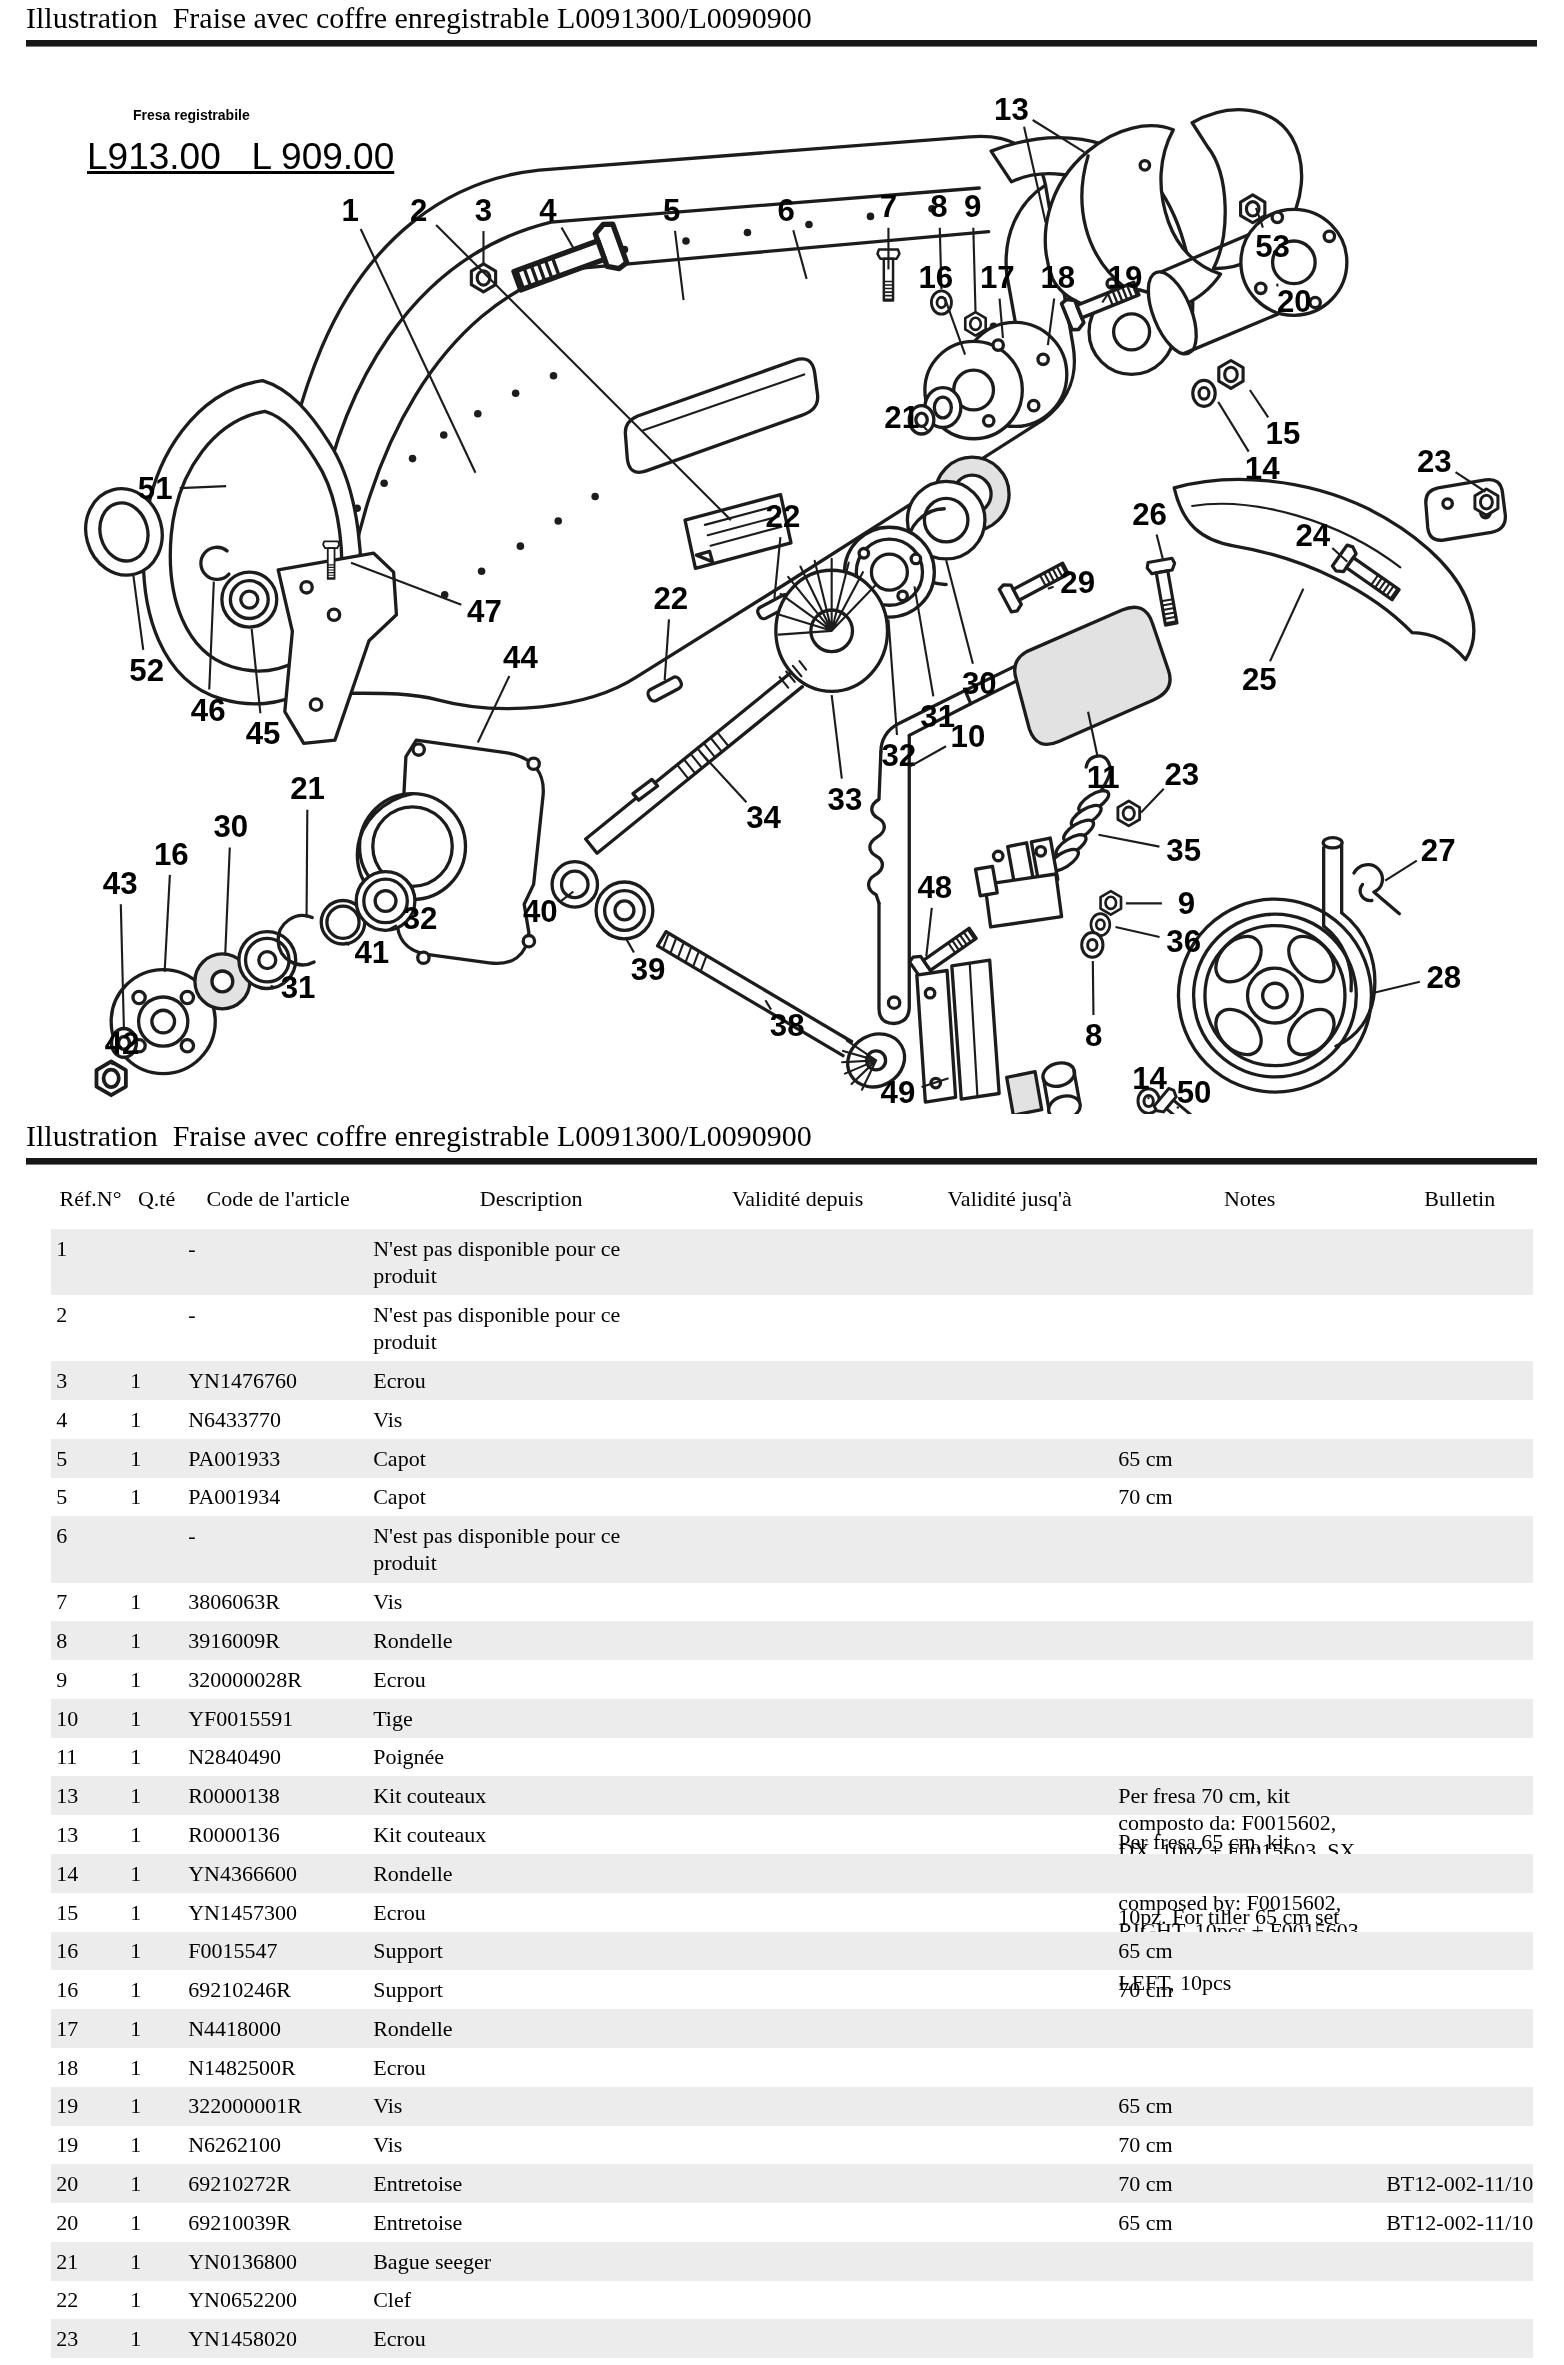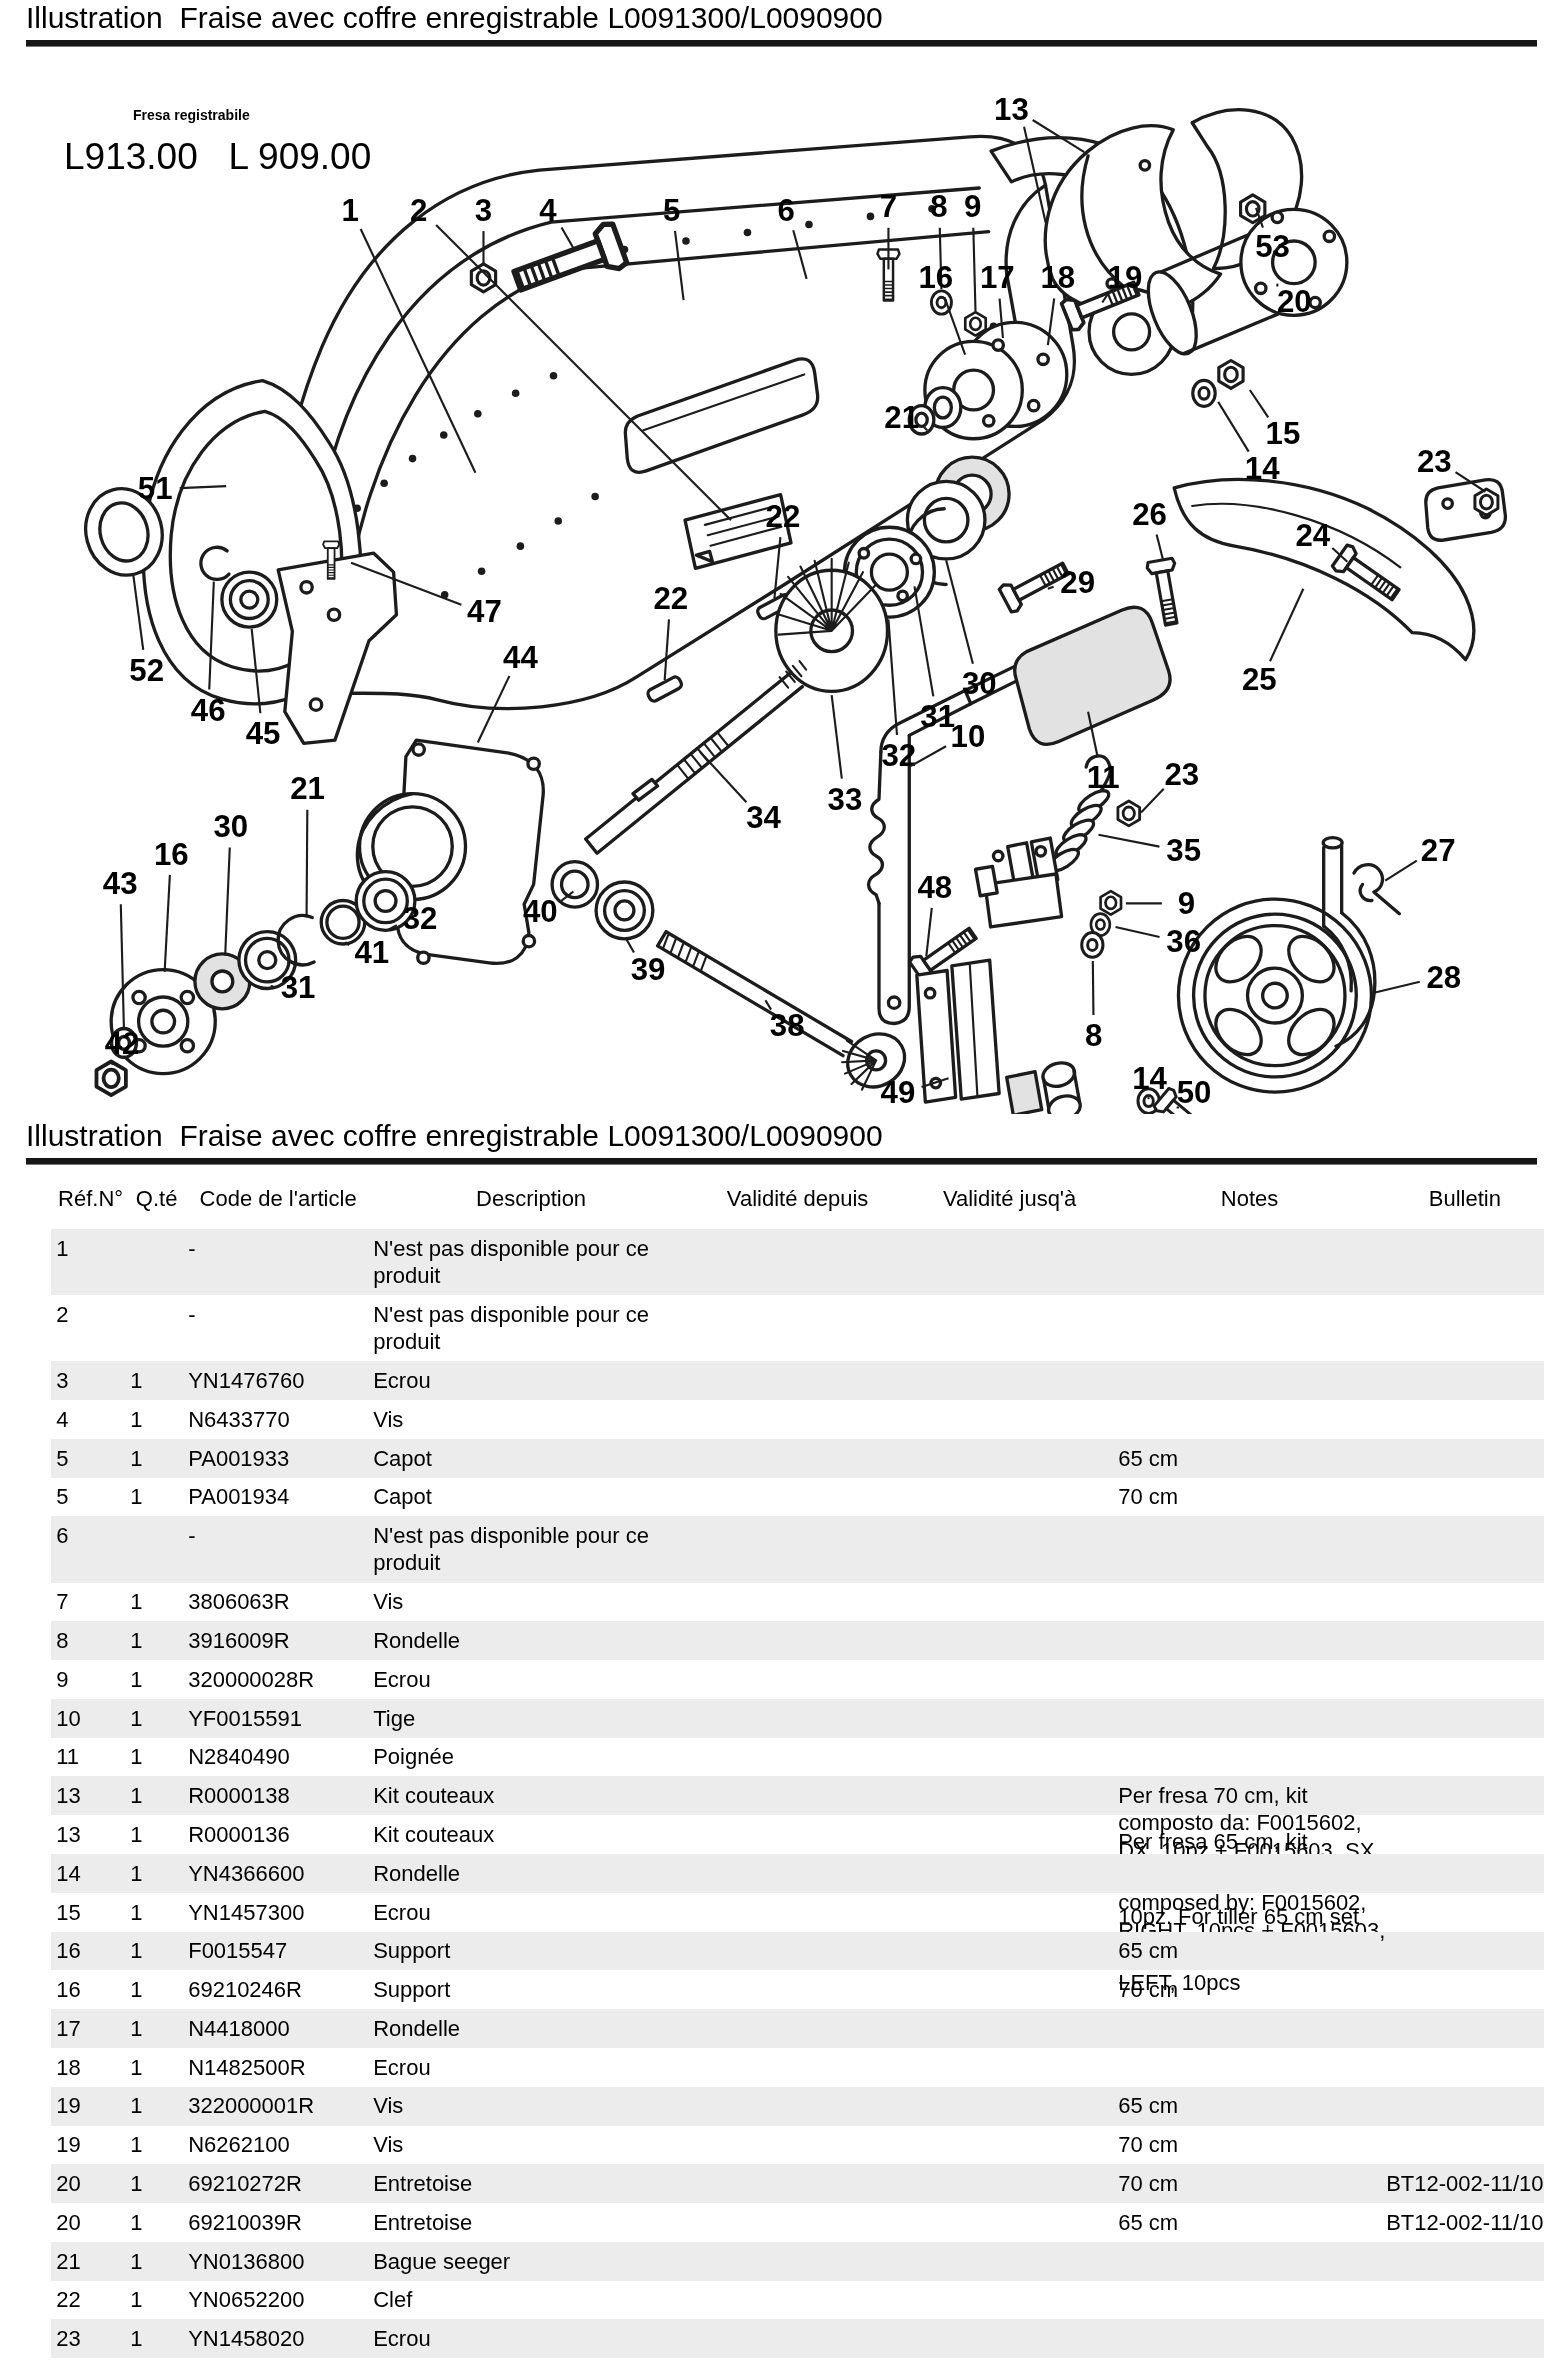--- a/index.html
+++ b/index.html
@@ -1,33 +1,33 @@
 <!DOCTYPE html>
 <html style="font-size:7.6px"><head>
 <meta charset="utf-8">
 <style>
   html,body{margin:0;padding:0;}
   body{width:1564px;height:3645px;position:relative;overflow:hidden;background:#fff;color:#000;
        font-family:"Liberation Sans",sans-serif;}
-  .sec{position:absolute;left:0;width:1564px;}
+  .sec{position:absolute;left:0;width:1564px;font-family:Liberation Serif, serif;}
   .sec-title{white-space:pre;font-size:30px;line-height:36px;margin:0 0 0 26px;font-weight:400;}
   .sep{height:6.2px;background:#171717;border-bottom:1.9px solid #7a7a7a;margin:3.8px 27.4px 0 26px;}
   table{margin:9.5px 0 0 51px;border-collapse:collapse;table-layout:fixed;}
   th{font-size:22px;font-weight:400;text-align:center;vertical-align:top;padding:11.4px 0 17px 5.2px;white-space:nowrap;}
   td{font-size:22px;line-height:27.4px;vertical-align:top;padding:5.7px 0 5.7px 5.2px;overflow:visible;}
   tr.sh td{background:#ececec;}
   td.c-notes{position:relative;margin-left:12px;}
   .noteabs{position:absolute;left:5.2px;white-space:nowrap;line-height:27.4px;}
   td.c-bul div{white-space:nowrap;overflow:hidden;}
   
   #diagram{position:absolute;top:80px;left:0;width:1564px;height:1034px;}
   #diagram svg{position:absolute;top:0;left:0;}
   .dg-label{position:absolute;font-weight:700;}
   #fresa-label{left:133px;top:27.4px;font-size:14px;}
-  #model-codes{left:64px;top:56px;font-size:37px;font-weight:400;white-space:pre;}
+  #model-codes{left:87px;top:56px;font-size:37px;font-weight:400;white-space:pre;text-decoration:underline;}
   
   .a{fill:#fff;stroke:#1c1c1c;stroke-width:7;stroke-linejoin:round;stroke-linecap:round;}
   .n{fill:none;stroke:#1c1c1c;stroke-width:7;stroke-linejoin:round;stroke-linecap:round;}
   .t{fill:none;stroke:#1c1c1c;stroke-width:4.5;}
   .g{fill:#e2e2e2;stroke:#1c1c1c;stroke-width:7;stroke-linejoin:round;}
   .d{fill:#1c1c1c;stroke:none;}
   .leader{stroke:#1c1c1c;stroke-width:4.5;}
   .callout{font-family:"Liberation Sans",sans-serif;font-size:66px;font-weight:700;fill:#000;stroke:none;text-anchor:middle;}
 </style>
 </head>

